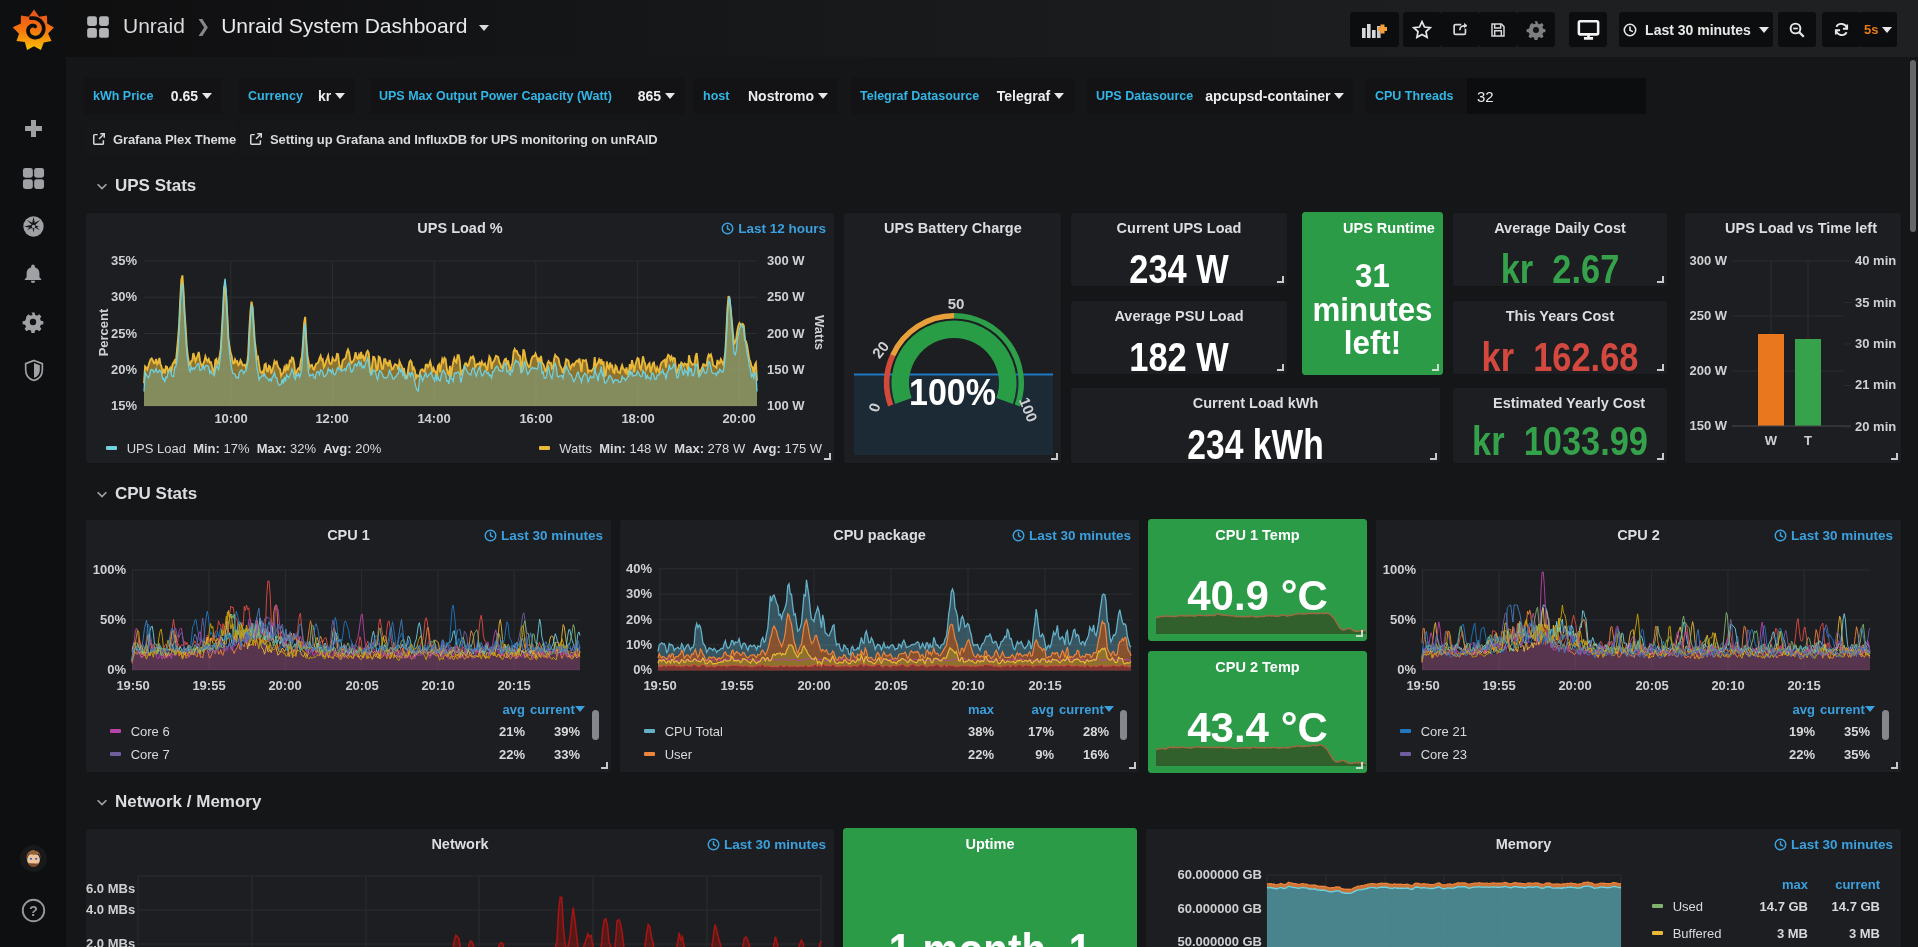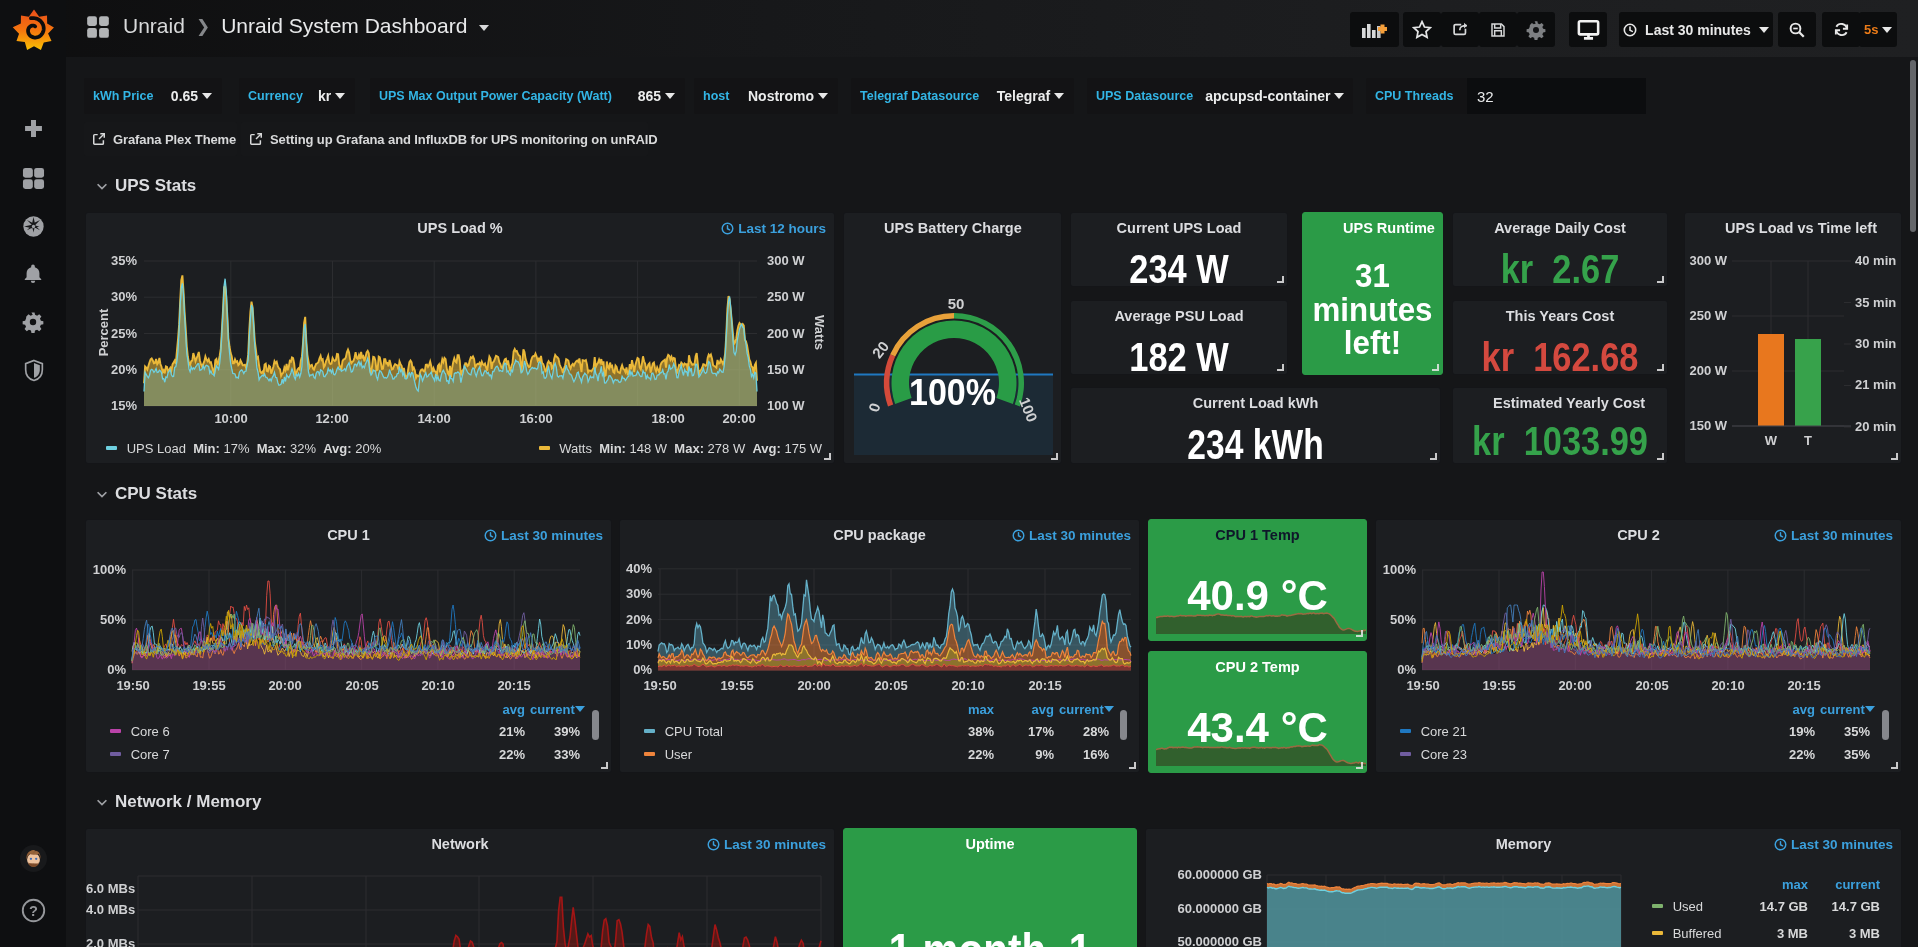--- a/index.html
+++ b/index.html
@@ -238,21 +238,21 @@
       <div class="axl" style="right:697px;top:185.0px">15%</div>
       <div class="axl axll" style="left:681px;top:40.0px">300 W</div>
       <div class="axl axll" style="left:681px;top:76.2px">250 W</div>
       <div class="axl axll" style="left:681px;top:112.5px">200 W</div>
       <div class="axl axll" style="left:681px;top:148.8px">150 W</div>
       <div class="axl axll" style="left:681px;top:185.0px">100 W</div>
       <div class="axl axc" style="left:115px;top:198px;width:60px">10:00</div>
       <div class="axl axc" style="left:216px;top:198px;width:60px">12:00</div>
       <div class="axl axc" style="left:318px;top:198px;width:60px">14:00</div>
       <div class="axl axc" style="left:420px;top:198px;width:60px">16:00</div>
-      <div class="axl axc" style="left:552px;top:198px;width:60px">18:00</div>
+      <div class="axl axc" style="left:522px;top:198px;width:60px">18:00</div>
       <div class="axl axc" style="left:623px;top:198px;width:60px">20:00</div>
 <div class="axl" style="left:-13px;top:112px;width:60px;text-align:center;transform:rotate(-90deg)">Percent</div>
 <div class="axl" style="left:703px;top:112px;width:60px;text-align:center;transform:rotate(90deg)">Watts</div>
 <div class="leg" style="left:20px;top:228px"><span class="sw" style="background:#6ED0E0"></span> <span class="lgt">UPS Load</span>&nbsp; <b>Min:</b> 17% &nbsp;<b>Max:</b> 32% &nbsp;<b>Avg:</b> 20%</div>
 <div class="leg" style="right:12px;top:228px"><span class="sw" style="background:#EAB839"></span> <span class="lgt">Watts</span>&nbsp; <b>Min:</b> 148 W &nbsp;<b>Max:</b> 278 W &nbsp;<b>Avg:</b> 175 W</div>
       <svg class="rsz" width="8" height="8" viewBox="0 0 8 8">
         <path d="M1 7H7V1" fill="none" stroke="#e8e8e8" stroke-width="2"></path>
       </svg>
     </div>
     <div class="panel " style="left:843px;top:212px;width:219px;height:252px">
@@ -455,21 +455,21 @@
       <div class="leg lgv" style="left:445px;top:204px;width:44px">28%</div>
       <div class="leg" style="left:24px;top:227px"><span class="sw" style="background:#EF843C"></span> <span class="lgt">User</span></div>
       <div class="leg lgv" style="left:330px;top:227px;width:44px">22%</div>
       <div class="leg lgv" style="left:390px;top:227px;width:44px">9%</div>
       <div class="leg lgv" style="left:445px;top:227px;width:44px">16%</div>
       <svg class="rsz" width="8" height="8" viewBox="0 0 8 8">
         <path d="M1 7H7V1" fill="none" stroke="#e8e8e8" stroke-width="2"></path>
       </svg>
     </div>
     <div class="panel green" style="left:1148px;top:519px;width:219px;height:122px">
-      <div class="ptitle" style="color:#0f172a">CPU 1 Temp</div>
+      <div class="ptitle" style="color:#ffffff">CPU 1 Temp</div>
       <div class="statv" style="top:52px;font-size:42px;color:#fff">40.9 °C</div>
       <svg width="219" height="34" style="position:absolute;left:0;bottom:6px">
         <path d="M7.0 17.5L8.1 17.4L9.1 17.0L10.2 16.8L11.3 16.5L12.3 16.6L13.4 16.4L14.5 16.2L15.5 16.1L16.6 16.2L17.7 16.2L18.7 15.9L19.8 16.2L20.8 16.5L21.9 16.2L23.0 16.2L24.0 16.6L25.1 16.7L26.2 16.4L27.2 16.2L28.3 15.9L29.4 15.9L30.4 15.6L31.5 15.3L32.6 15.7L33.6 15.7L34.7 15.7L35.8 15.8L36.8 16.2L37.9 15.8L39.0 15.8L40.0 15.6L41.1 15.8L42.2 15.5L43.2 15.8L44.3 16.0L45.4 15.9L46.4 15.9L47.5 15.5L48.5 15.1L49.6 15.2L50.7 15.2L51.7 15.2L52.8 15.5L53.9 15.6L54.9 15.6L56.0 15.7L57.1 15.6L58.1 15.4L59.2 15.6L60.3 15.1L61.3 15.3L62.4 15.3L63.5 15.7L64.5 15.2L65.6 15.2L66.7 14.5L67.7 14.3L68.8 13.9L69.9 14.1L70.9 14.4L72.0 15.0L73.1 14.8L74.1 15.1L75.2 15.3L76.2 15.2L77.3 15.1L78.4 15.5L79.4 15.5L80.5 15.5L81.6 15.5L82.6 15.9L83.7 15.6L84.8 15.9L85.8 16.3L86.9 16.6L88.0 16.2L89.0 16.6L90.1 16.5L91.2 16.5L92.2 16.2L93.3 16.7L94.4 16.9L95.4 16.6L96.5 16.6L97.6 16.8L98.6 16.6L99.7 16.4L100.7 16.6L101.8 16.0L102.9 16.1L103.9 16.4L105.0 16.7L106.1 16.7L107.1 17.1L108.2 16.9L109.3 16.8L110.3 16.5L111.4 16.6L112.5 16.6L113.5 16.6L114.6 16.6L115.7 16.4L116.7 15.9L117.8 15.6L118.9 16.0L119.9 15.5L121.0 15.4L122.1 16.0L123.1 15.9L124.2 15.5L125.3 16.0L126.3 16.2L127.4 16.1L128.4 16.3L129.5 16.0L130.6 15.9L131.6 15.6L132.7 14.9L133.8 15.1L134.8 15.3L135.9 15.2L137.0 15.5L138.0 16.1L139.1 15.7L140.2 15.6L141.2 15.6L142.3 15.3L143.4 14.9L144.4 14.7L145.5 14.5L146.6 14.3L147.6 14.1L148.7 13.8L149.8 13.6L150.8 13.7L151.9 13.6L152.9 13.8L154.0 14.2L155.1 14.1L156.1 13.9L157.2 13.7L158.3 13.4L159.3 13.6L160.4 13.2L161.5 13.1L162.5 13.6L163.6 13.2L164.7 12.8L165.7 13.6L166.8 13.8L167.9 13.6L168.9 13.5L170.0 13.7L171.1 13.3L172.1 13.2L173.2 13.1L174.3 13.7L175.3 13.4L176.4 13.2L177.5 13.1L178.5 13.3L179.6 13.6L180.6 14.0L181.7 15.0L182.8 16.0L183.8 17.2L184.9 18.1L186.0 19.8L187.0 21.7L188.1 23.5L189.2 25.2L190.2 27.0L191.3 28.3L192.4 29.2L193.4 29.7L194.5 29.9L195.6 29.8L196.6 29.4L197.7 28.9L198.8 28.5L199.8 28.4L200.9 28.6L202.0 29.1L203.0 29.7L204.1 30.3L205.2 30.8L206.2 31.2L207.3 31.3L208.3 31.4L209.4 31.3L210.5 30.9L211.5 30.9L212.6 30.7L213.7 31.1L214.7 30.2L215.8 30.4L216.9 30.0L217.9 31.3L219.0 31.4L219.0 34L7.0 34Z" fill="rgba(55,38,20,0.5)"></path>
         <path d="M7.0 17.5L8.1 17.4L9.1 17.0L10.2 16.8L11.3 16.5L12.3 16.6L13.4 16.4L14.5 16.2L15.5 16.1L16.6 16.2L17.7 16.2L18.7 15.9L19.8 16.2L20.8 16.5L21.9 16.2L23.0 16.2L24.0 16.6L25.1 16.7L26.2 16.4L27.2 16.2L28.3 15.9L29.4 15.9L30.4 15.6L31.5 15.3L32.6 15.7L33.6 15.7L34.7 15.7L35.8 15.8L36.8 16.2L37.9 15.8L39.0 15.8L40.0 15.6L41.1 15.8L42.2 15.5L43.2 15.8L44.3 16.0L45.4 15.9L46.4 15.9L47.5 15.5L48.5 15.1L49.6 15.2L50.7 15.2L51.7 15.2L52.8 15.5L53.9 15.6L54.9 15.6L56.0 15.7L57.1 15.6L58.1 15.4L59.2 15.6L60.3 15.1L61.3 15.3L62.4 15.3L63.5 15.7L64.5 15.2L65.6 15.2L66.7 14.5L67.7 14.3L68.8 13.9L69.9 14.1L70.9 14.4L72.0 15.0L73.1 14.8L74.1 15.1L75.2 15.3L76.2 15.2L77.3 15.1L78.4 15.5L79.4 15.5L80.5 15.5L81.6 15.5L82.6 15.9L83.7 15.6L84.8 15.9L85.8 16.3L86.9 16.6L88.0 16.2L89.0 16.6L90.1 16.5L91.2 16.5L92.2 16.2L93.3 16.7L94.4 16.9L95.4 16.6L96.5 16.6L97.6 16.8L98.6 16.6L99.7 16.4L100.7 16.6L101.8 16.0L102.9 16.1L103.9 16.4L105.0 16.7L106.1 16.7L107.1 17.1L108.2 16.9L109.3 16.8L110.3 16.5L111.4 16.6L112.5 16.6L113.5 16.6L114.6 16.6L115.7 16.4L116.7 15.9L117.8 15.6L118.9 16.0L119.9 15.5L121.0 15.4L122.1 16.0L123.1 15.9L124.2 15.5L125.3 16.0L126.3 16.2L127.4 16.1L128.4 16.3L129.5 16.0L130.6 15.9L131.6 15.6L132.7 14.9L133.8 15.1L134.8 15.3L135.9 15.2L137.0 15.5L138.0 16.1L139.1 15.7L140.2 15.6L141.2 15.6L142.3 15.3L143.4 14.9L144.4 14.7L145.5 14.5L146.6 14.3L147.6 14.1L148.7 13.8L149.8 13.6L150.8 13.7L151.9 13.6L152.9 13.8L154.0 14.2L155.1 14.1L156.1 13.9L157.2 13.7L158.3 13.4L159.3 13.6L160.4 13.2L161.5 13.1L162.5 13.6L163.6 13.2L164.7 12.8L165.7 13.6L166.8 13.8L167.9 13.6L168.9 13.5L170.0 13.7L171.1 13.3L172.1 13.2L173.2 13.1L174.3 13.7L175.3 13.4L176.4 13.2L177.5 13.1L178.5 13.3L179.6 13.6L180.6 14.0L181.7 15.0L182.8 16.0L183.8 17.2L184.9 18.1L186.0 19.8L187.0 21.7L188.1 23.5L189.2 25.2L190.2 27.0L191.3 28.3L192.4 29.2L193.4 29.7L194.5 29.9L195.6 29.8L196.6 29.4L197.7 28.9L198.8 28.5L199.8 28.4L200.9 28.6L202.0 29.1L203.0 29.7L204.1 30.3L205.2 30.8L206.2 31.2L207.3 31.3L208.3 31.4L209.4 31.3L210.5 30.9L211.5 30.9L212.6 30.7L213.7 31.1L214.7 30.2L215.8 30.4L216.9 30.0L217.9 31.3L219.0 31.4" fill="none" stroke="#9a6a42" stroke-width="1.5"></path>
       </svg>
       <svg class="rsz" width="8" height="8" viewBox="0 0 8 8">
         <path d="M1 7H7V1" fill="none" stroke="#e8e8e8" stroke-width="2"></path>
       </svg>
     </div>
     <div class="panel green" style="left:1148px;top:651px;width:219px;height:122px">

